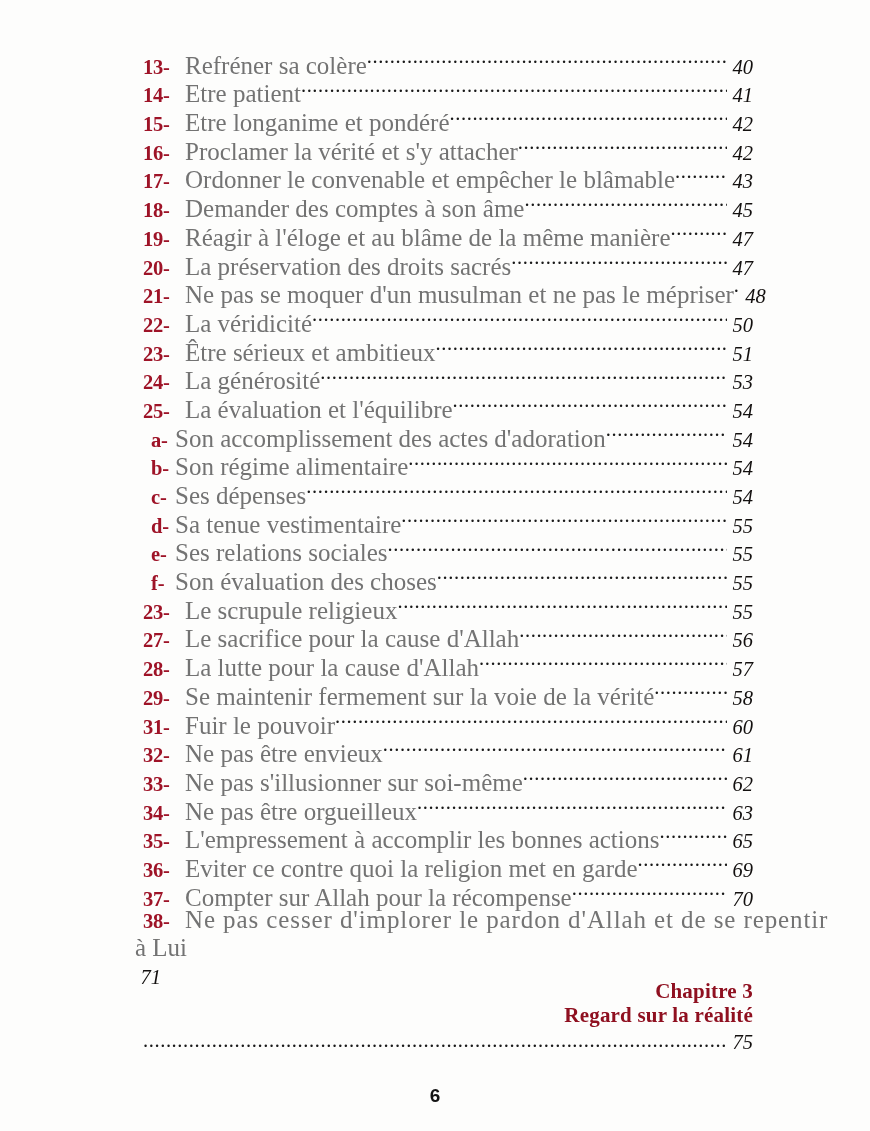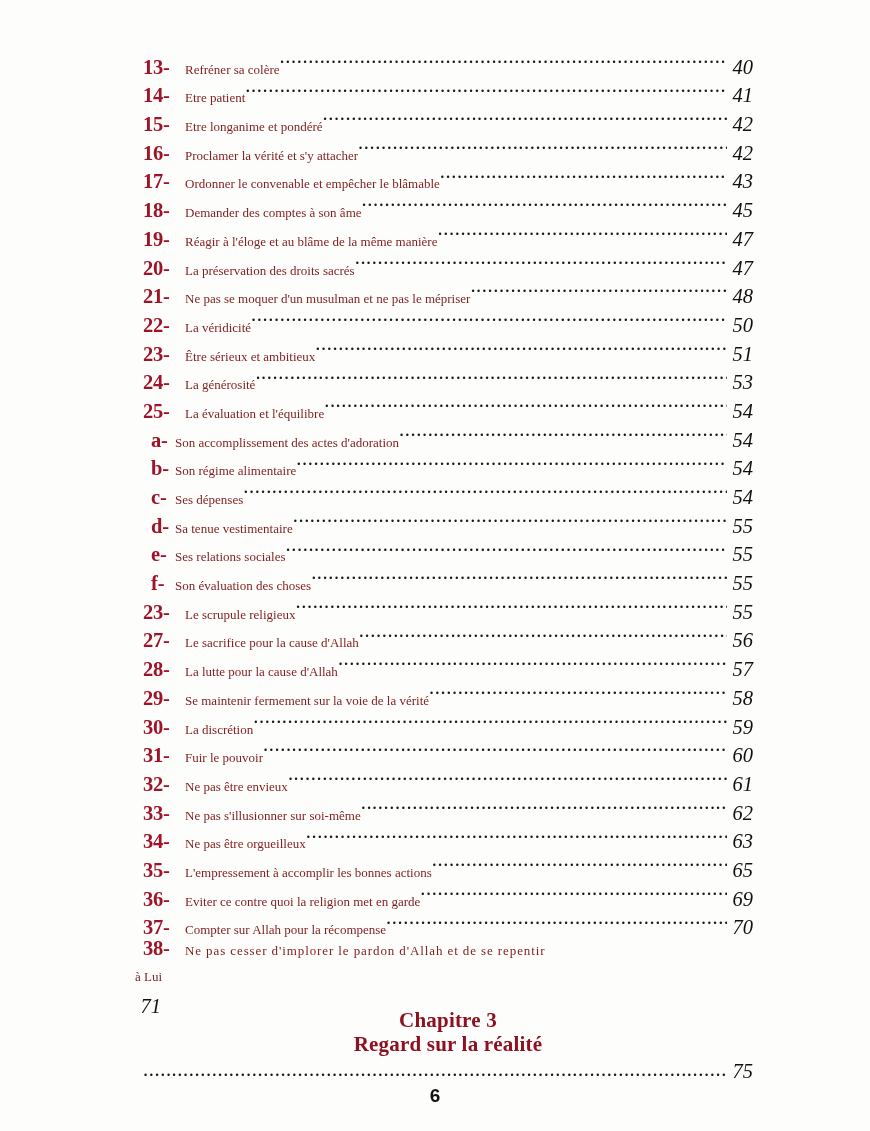--- a/index.html
+++ b/index.html
@@ -48,22 +48,22 @@
     font-weight: bold;
     font-size: 20.5px;
     flex: 0 0 auto;
     letter-spacing: -0.2px;
   }
   .entry.level-1 .num { width: 40px; }
   .entry.level-2 .num { width: 22px; margin-left: 8px; }
 
   .title {
     flex: 0 0 auto;
-    color: #7f1d1d;
-    font-size: 13px;
+    color: #737373;
+    font-size: 25px;
     padding-left: 2px;
   }
 
   .leader {
     flex: 1 1 auto;
     overflow: hidden;
     min-width: 6px;
     position: relative;
     height: 28.7px;
   }
@@ -111,21 +111,21 @@
   
   .chapter {
     margin-top: 16px;
     text-align: center;
     color: #8f1020;
     font-weight: bold;
     font-size: 21px;
     line-height: 24px;
     letter-spacing: 0.2px;
   }
-  .chapter .ch-line { display: block; }
+  .chapter .ch-line { display: block; text-align: right; }
 
   .chapter-entry {
     display: flex;
     align-items: center;
     height: 26px;
     line-height: 26px;
     margin-top: 2px;
     font-size: 20.5px;
     white-space: nowrap;
   }
@@ -281,26 +281,20 @@
           <span class="leader"></span>
           <span class="pg">57</span>
         </div>
         <div class="entry level-1">
           <span class="num">29-</span>
           <span class="title">Se maintenir fermement sur la voie de la vérité</span>
           <span class="leader"></span>
           <span class="pg">58</span>
         </div>
         <div class="entry level-1">
-          <span class="num">30-</span>
-          <span class="title">La discrétion</span>
-          <span class="leader"></span>
-          <span class="pg">59</span>
-        </div>
-        <div class="entry level-1">
           <span class="num">31-</span>
           <span class="title">Fuir le pouvoir</span>
           <span class="leader"></span>
           <span class="pg">60</span>
         </div>
         <div class="entry level-1">
           <span class="num">32-</span>
           <span class="title">Ne pas être envieux</span>
           <span class="leader"></span>
           <span class="pg">61</span>

